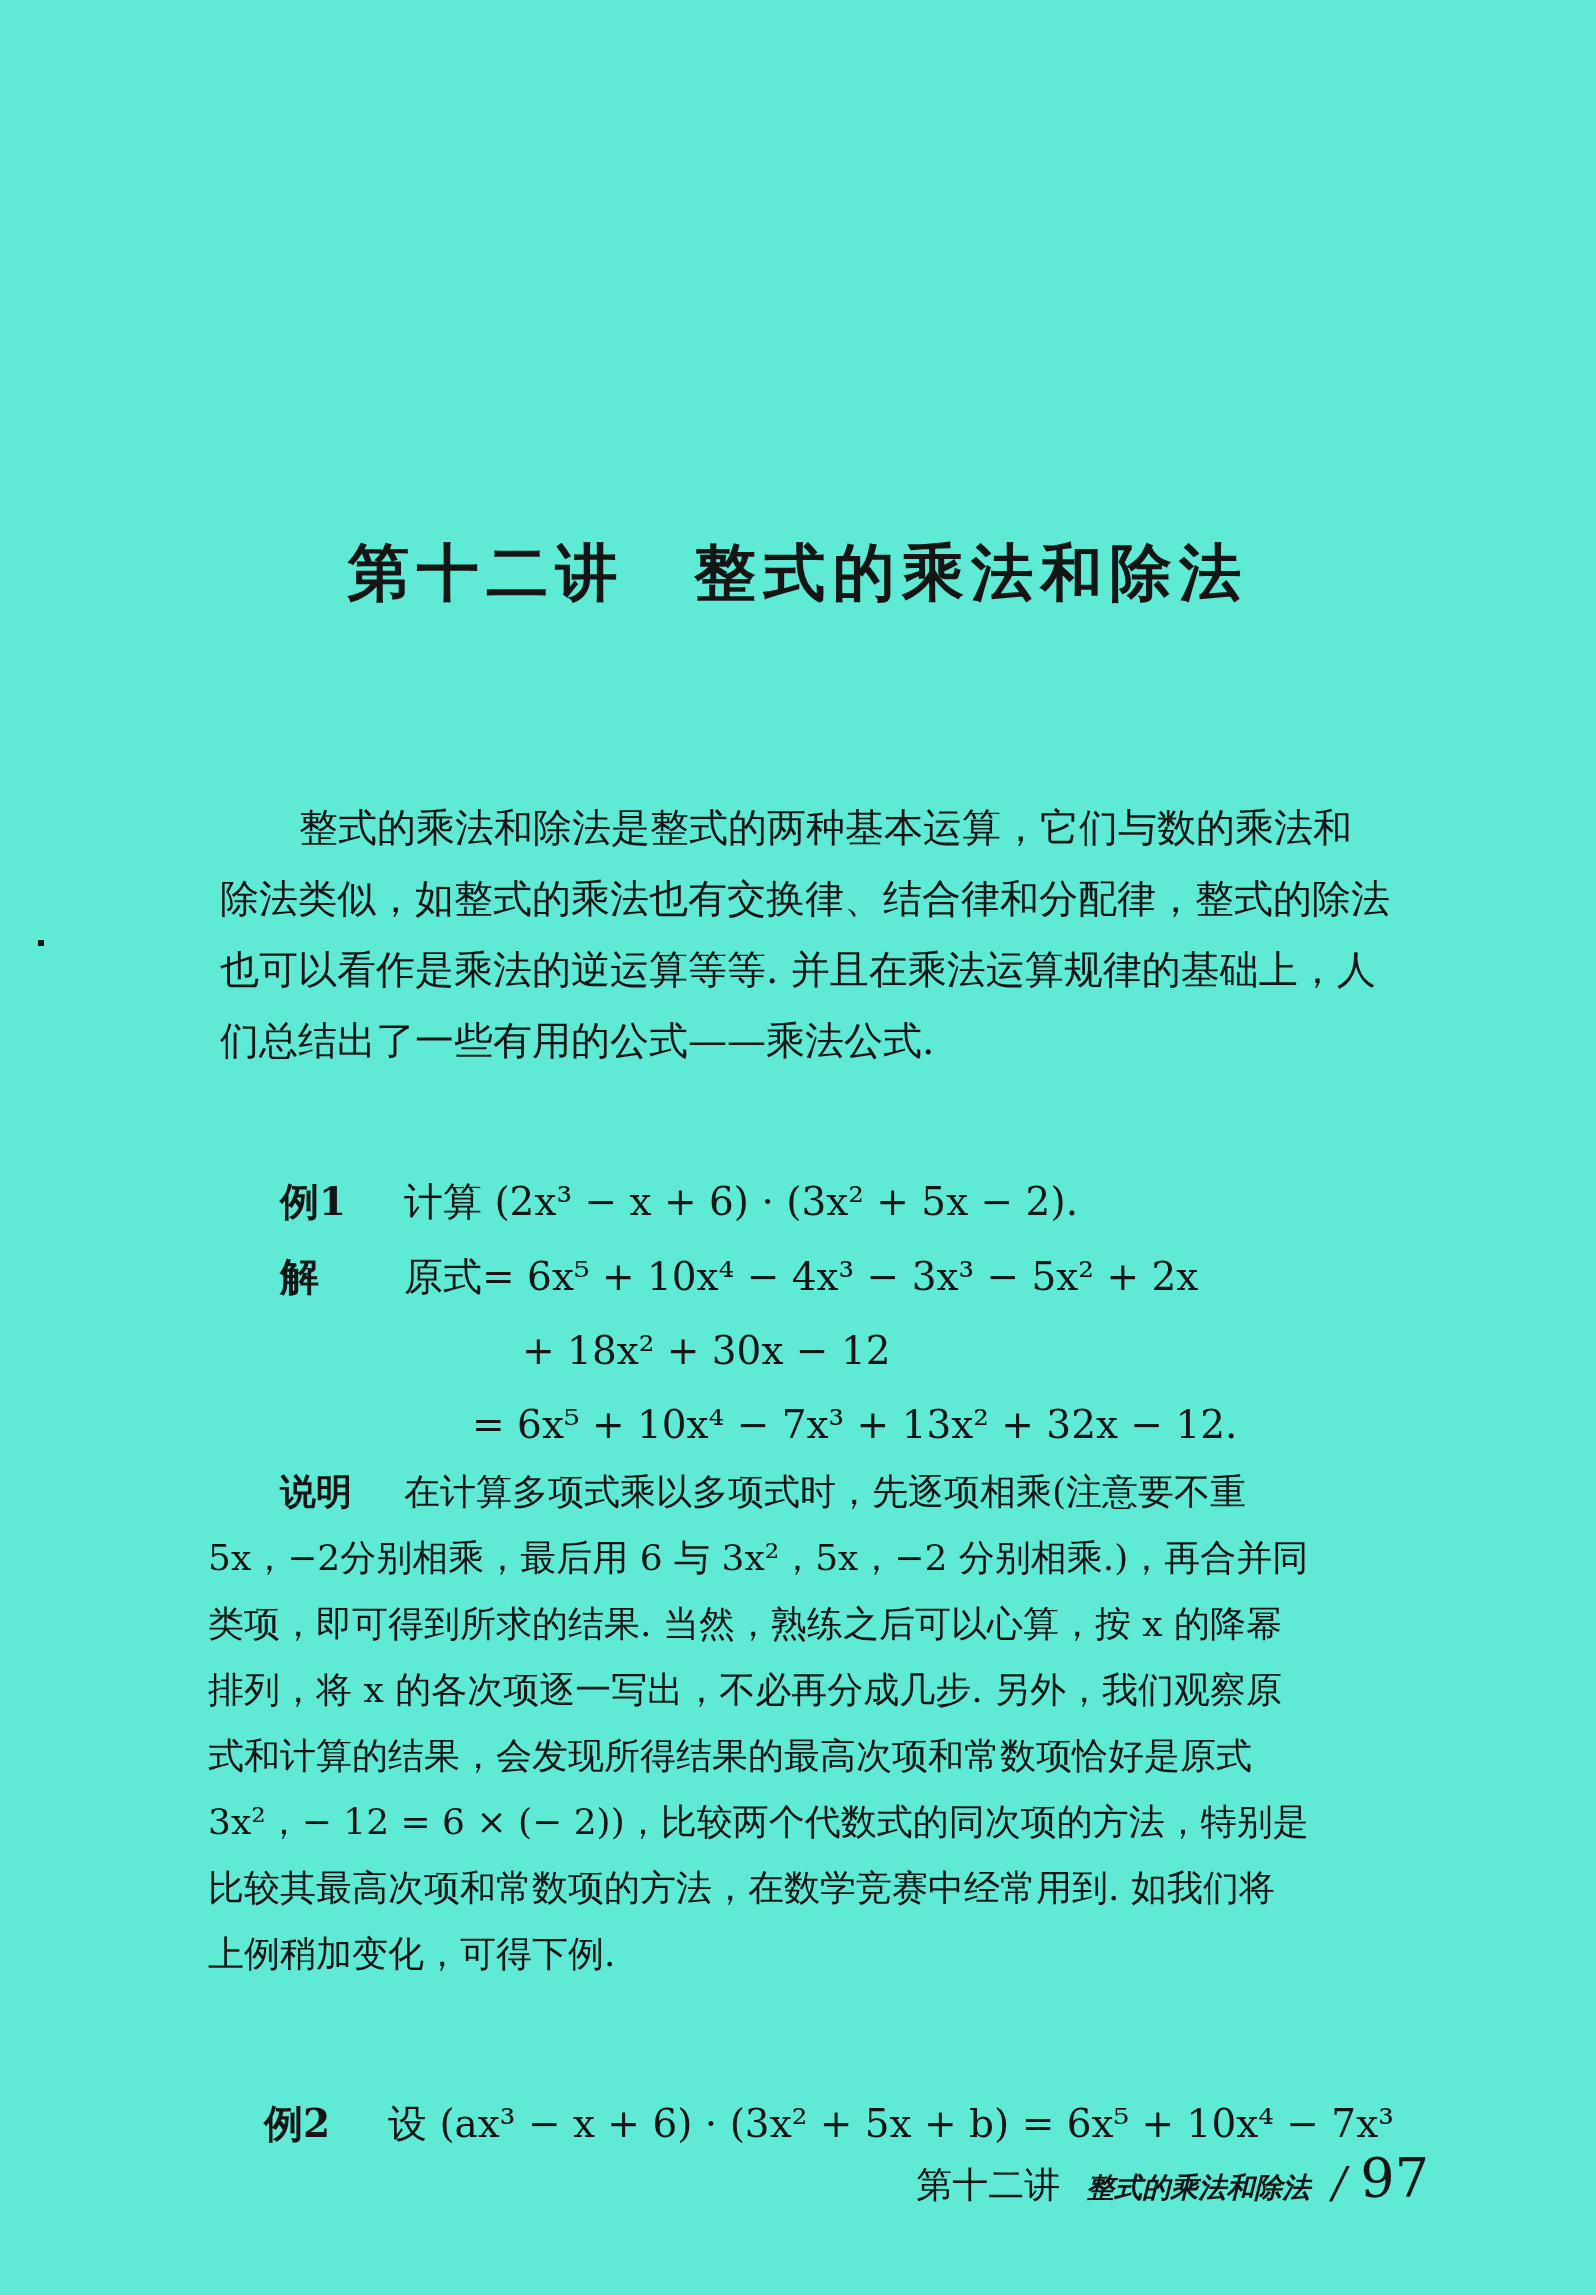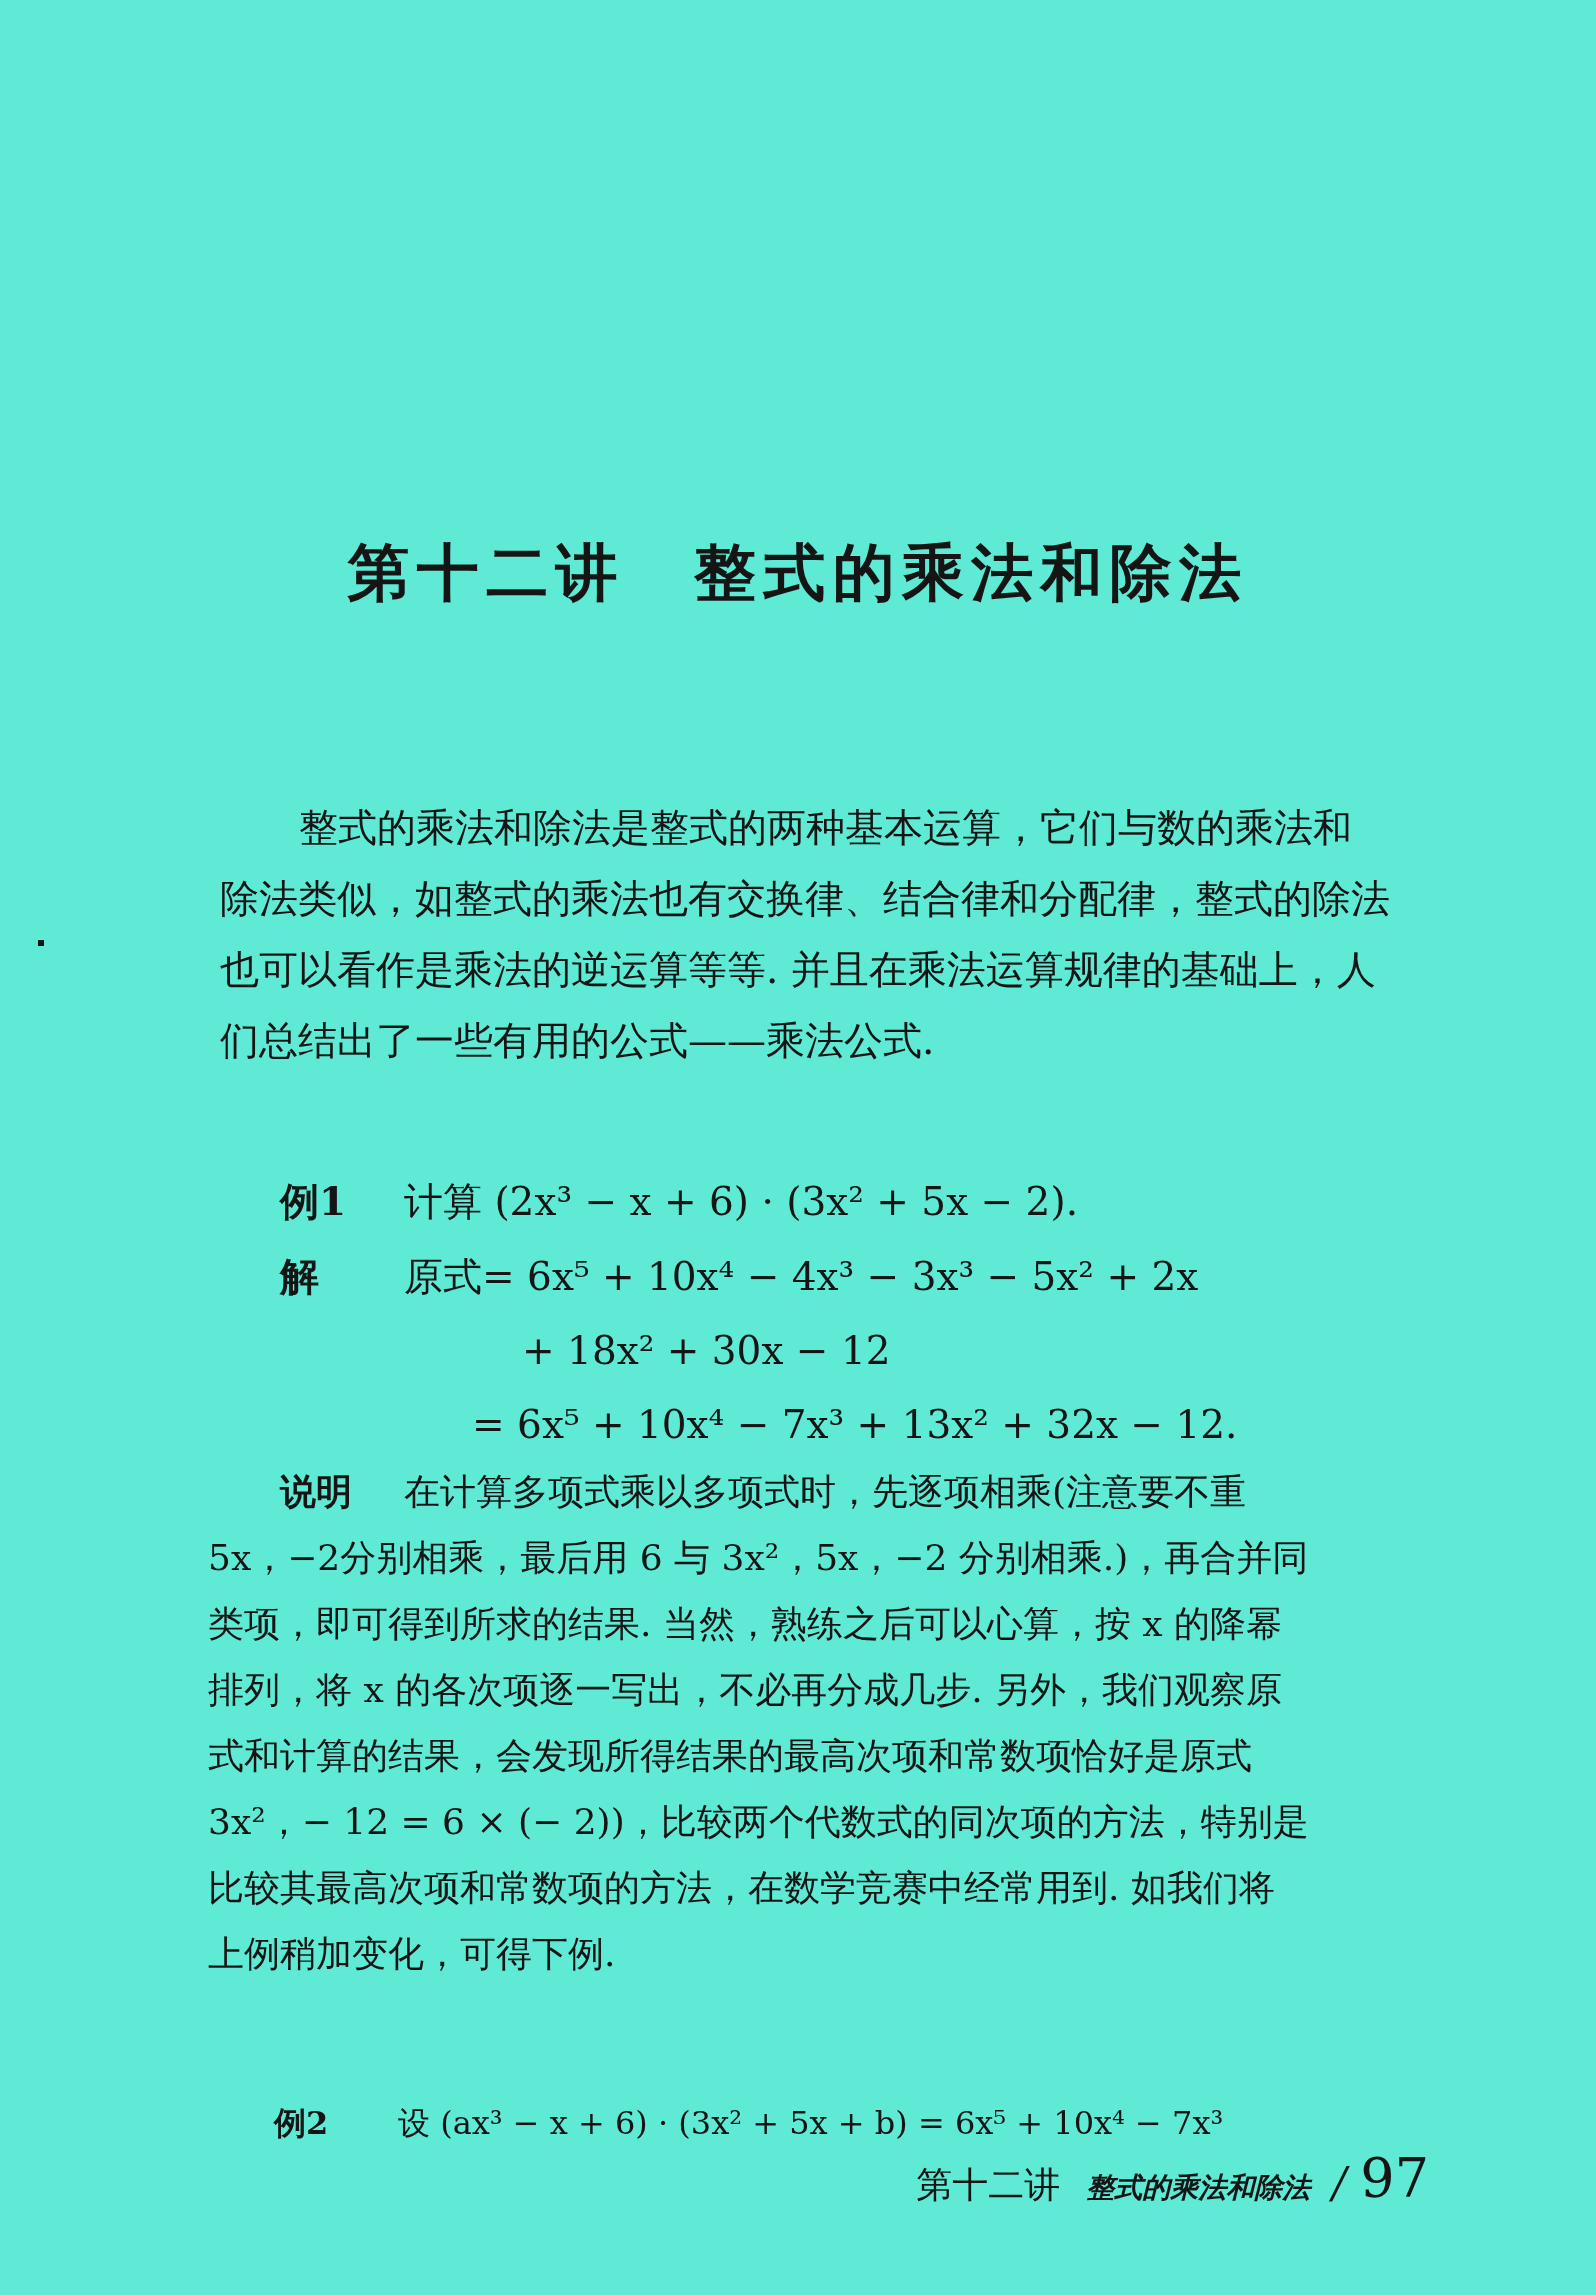--- a/index.html
+++ b/index.html
@@ -58,23 +58,23 @@
     top: 1458px;
     left: 208px;
     width: 1267px;
     font-size: 36px;
     line-height: 66px;
   }
 
   .example2-line {
     position: absolute;
     top: 2096px;
-    left: 202px;
+    left: 192px;
     width: 1267px;
-    font-size: 32px;
+    font-size: 39px;
     line-height: 55px;
   }
 
   .footer {
     position: absolute;
     top: 2147px;
     left: 0;
     width: 1429px;
     text-align: right;
     white-space: nowrap;

